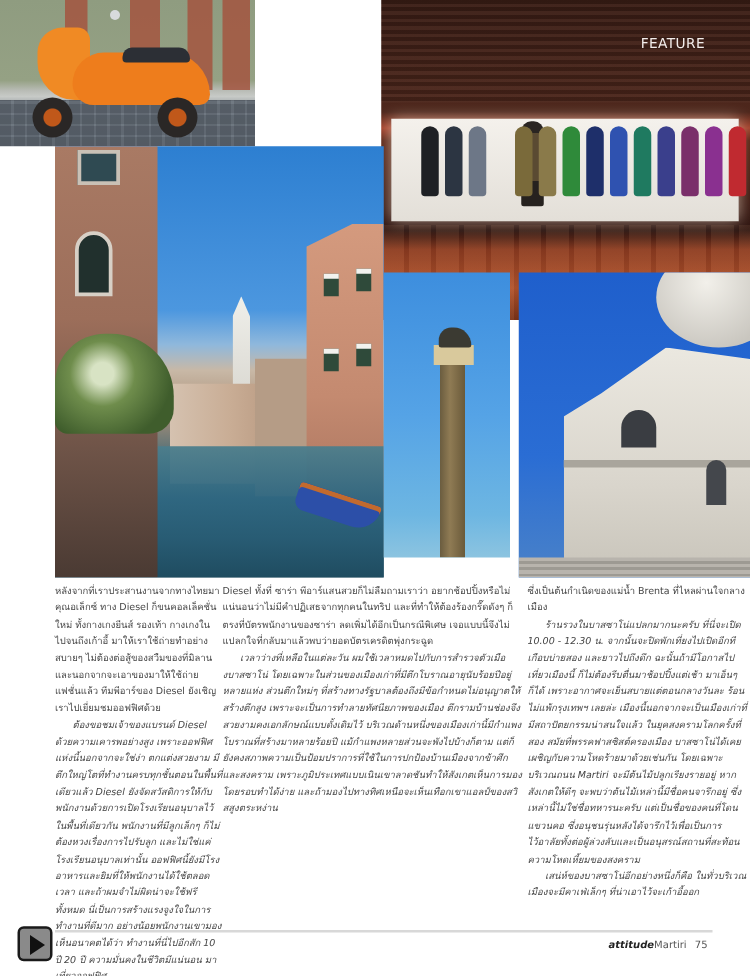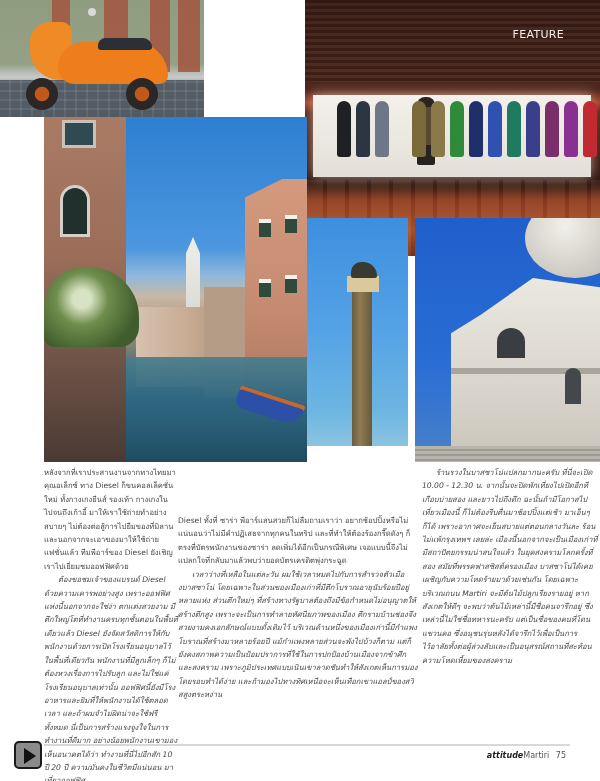--- a/index.html
+++ b/index.html
@@ -82,21 +82,21 @@
     #photo-church .window-arch { position: absolute; left: 82px; top: 110px; width: 28px; height: 30px; border-radius: 14px 14px 0 0; background: #3a3d42; }
     #photo-church .side-window { position: absolute; left: 150px; top: 150px; width: 16px; height: 36px; border-radius: 8px 8px 0 0; background: #44474c; }
     #photo-church .cornice { position: absolute; left: 36px; top: 150px; width: 149px; height: 6px; background: #a9a59c; }
     #photo-church .steps { position: absolute; left: 0; bottom: 0; width: 185px; height: 16px; background: repeating-linear-gradient(180deg, #b8b4ad 0 3px, #9d9a93 3px 5px); }
 
     
     .text-col { position: absolute; top: 466px; font-size: 7.6px; line-height: 13.4px; color: #454545; text-align: left; }
     .text-col p { margin: 0; }
     .text-col p.indent { text-indent: 14px; font-style: italic; }
     #col-1 { left: 44px; width: 134px; }
-    #col-2 { left: 178px; width: 137px; margin-top: 48px; }
+    #col-2 { left: 178px; width: 137px; }
     #col-3 { left: 422px; width: 178px; }
 
     #footer-rule { position: absolute; left: 44px; top: 744px; width: 526px; height: 2px; background: #d8d8d8; }
     #play-button { position: absolute; left: 14px; top: 741px; width: 28px; height: 28px;
       border: 2px solid #1a1a1a; border-radius: 5px; background: #8a8a8a; cursor: pointer; }
     #play-button .tri { position: absolute; left: 8px; top: 5px; width: 0; height: 0;
       border-top: 8px solid transparent; border-bottom: 8px solid transparent; border-left: 12px solid #111; }
     #folio { position: absolute; right: 34px; top: 751px; font-size: 8px; color: #555; }
     #folio .brand-bold { font-weight: bold; font-style: italic; color: #222; }
     #folio .page-num { margin-left: 4px; }
@@ -168,31 +168,33 @@
 <div class="photo" id="photo-church">
   <div class="dome"></div>
   <div class="facade"></div>
   <div class="cornice"></div>
   <div class="window-arch"></div>
   <div class="side-window"></div>
   <div class="steps"></div>
 </div>
 
 <div class="text-col" id="col-1">
-  <p>หลังจากที่เราประสานงานจากทางไทยมาคุณอเล็กซ์ ทาง Diesel ก็ขนคอลเล็คชั่นใหม่ ทั้งกางเกงยีนส์ รองเท้า กางเกงใน ไปจนถึงเก้าอี้ มาให้เราใช้ถ่ายทำอย่างสบายๆ ไม่ต้องต่อสู้การไปยืมของที่มิลาน และนอกจากจะเอาของมาให้ใช้ถ่ายแฟชั่นแล้ว ทีมพีอาร์ของ Diesel ยังเชิญเราไปเยี่ยมชมออฟฟิศด้วย</p>
+  <p>หลังจากที่เราประสานงานจากทางไทยมาคุณอเล็กซ์ ทาง Diesel ก็ขนคอลเล็คชั่นใหม่ ทั้งกางเกงยีนส์ รองเท้า กางเกงใน ไปจนถึงเก้าอี้ มาให้เราใช้ถ่ายทำอย่างสบายๆ ไม่ต้องต่อสู้ของสวืมของที่มิลาน และนอกจากจะเอาของมาให้ใช้ถ่ายแฟชั่นแล้ว ทีมพีอาร์ของ Diesel ยังเชิญเราไปเยี่ยมชมออฟฟิศด้วย</p>
   <p class="indent">ต้องขอชมเจ้าของแบรนด์ Diesel ด้วยความเคารพอย่างสูง เพราะออฟฟิศแห่งนี้นอกจากจะใช่ง่า ตกแต่งสวยงาม มีตึกใหญ่โตที่ทำงานครบทุกชั้นตอนในพื้นที่เดียวแล้ว Diesel ยังจัดสวัสดิการให้กับพนักงานด้วยการเปิดโรงเรียนอนุบาลไว้ในพื้นที่เดียวกัน พนักงานที่มีลูกเล็กๆ ก็ไม่ต้องหวงเรื่องการไปรับลูก และไม่ใช่แค่โรงเรียนอนุบาลเท่านั้น ออฟฟิศนี้ยังมีโรงอาหารและยิมที่ให้พนักงานได้ใช้ตลอดเวลา และถ้าผมจำไม่ผิดน่าจะใช้ฟรีทั้งหมด นี่เป็นการสร้างแรงจูงใจในการทำงานที่ดีมาก อย่างน้อยพนักงานเขามองเห็นอนาคตได้ว่า ทำงานที่นี่ไปอีกสัก 10 ปี 20 ปี ความมั่นคงในชีวิตมีแน่นอน มาเที่ยวออฟฟิศ</p>
 </div>
 
 <div class="text-col" id="col-2" style="width:240px;">
   <p>Diesel ทั้งที่ ซาร่า พีอาร์แสนสวยก็ไม่ลืมถามเราว่า อยากช้อปปิ้งหรือไม่ แน่นอนว่าไม่มีคำปฏิเสธจากทุกคนในทริป และที่ทำให้ต้องร้องกรี๊ดดังๆ ก็ตรงที่บัตรพนักงานของซาร่า ลดเพิ่มได้อีกเป็นกรณีพิเศษ เจอแบบนี้จึงไม่แปลกใจที่กลับมาแล้วพบว่ายอดบัตรเครดิตพุ่งกระฉูด</p>
   <p class="indent">เวลาว่างที่เหลือในแต่ละวัน ผมใช้เวลาหมดไปกับการสำรวจตัวเมืองบาสซาโน่ โดยเฉพาะในส่วนของเมืองเก่าที่มีตึกโบราณอายุนับร้อยปีอยู่หลายแห่ง ส่วนตึกใหม่ๆ ที่สร้างทางรัฐบาลต้องถึงมีข้อกำหนดไม่อนุญาตให้สร้างตึกสูง เพราะจะเป็นการทำลายทัศนียภาพของเมือง ตึกรามบ้านช่องจึงสวยงามคงเอกลักษณ์แบบดั้งเดิมไว้ บริเวณด้านหนึ่งของเมืองเก่านี้มีกำแพงโบราณที่สร้างมาหลายร้อยปี แม้กำแพงหลายส่วนจะพังไปบ้างก็ตาม แต่ก็ยังคงสภาพความเป็นป้อมปราการที่ใช้ในการปกป้องบ้านเมืองจากข้าศึกและสงคราม เพราะภูมิประเทศแบบเนินเขาลาดชันทำให้สังเกตเห็นการมองโดยรอบทำได้ง่าย และถ้ามองไปทางทิศเหนือจะเห็นเทือกเขาแอลป์ของสวิสสูงตระหง่าน</p>
 </div>
 
 <div class="text-col" id="col-3">
+  <p>ซึ่งเป็นต้นกำเนิดของแม่น้ำ Brenta ที่ไหลผ่านใจกลางเมือง</p>
   <p class="indent">ร้านรวงในบาสซาโน่แปลกมากนะครับ ที่นี่จะเปิด 10.00 - 12.30 น. จากนั้นจะปิดพักเที่ยงไปเปิดอีกทีเกือบบ่ายสอง และยาวไปถึงดึก ฉะนั้นถ้ามีโอกาสไปเที่ยวเมืองนี้ ก็ไม่ต้องรีบตื่นมาช้อปปิ้งแต่เช้า มาเอ็นๆ ก็ได้ เพราะอากาศจะเย็นสบายแต่ตอนกลางวันละ ร้อนไม่แพ้กรุงเทพฯ เลยล่ะ เมืองนี้นอกจากจะเป็นเมืองเก่าที่มีสถาปัตยกรรมน่าสนใจแล้ว ในยุคสงครามโลกครั้งที่สอง สมัยที่พรรคฟาสซิสต์ครองเมือง บาสซาโน่ได้เคยเผชิญกับความโหดร้ายมาด้วยเช่นกัน โดยเฉพาะบริเวณถนน Martiri จะมีต้นไม้ปลูกเรียงรายอยู่ หากสังเกตให้ดีๆ จะพบว่าต้นไม้เหล่านี้มีชื่อคนจารึกอยู่ ซึ่งเหล่านี้ไม่ใช่ชื่อทหารนะครับ แต่เป็นชื่อของคนที่โดนแขวนคอ ซึ่งอนุชนรุ่นหลังได้จารึกไว้เพื่อเป็นการไว้อาลัยทั้งต่อผู้ล่วงลับและเป็นอนุสรณ์สถานที่สะท้อนความโหดเหี้ยมของสงคราม</p>
+  <p class="indent">เสน่ห์ของบาสซาโน่อีกอย่างหนึ่งก็คือ ในทั่วบริเวณเมืองจะมีคาเฟ่เล็กๆ ที่น่าเอาไว้จะเก้าอี้ออก</p>
 </div>
 
 <div id="footer-rule"></div>
 
 <div id="play-button" aria-label="Play">
   <span class="tri"></span>
 </div>
 
 <div id="folio">
   <span class="brand-bold">attitude</span><span>Martiri</span>

